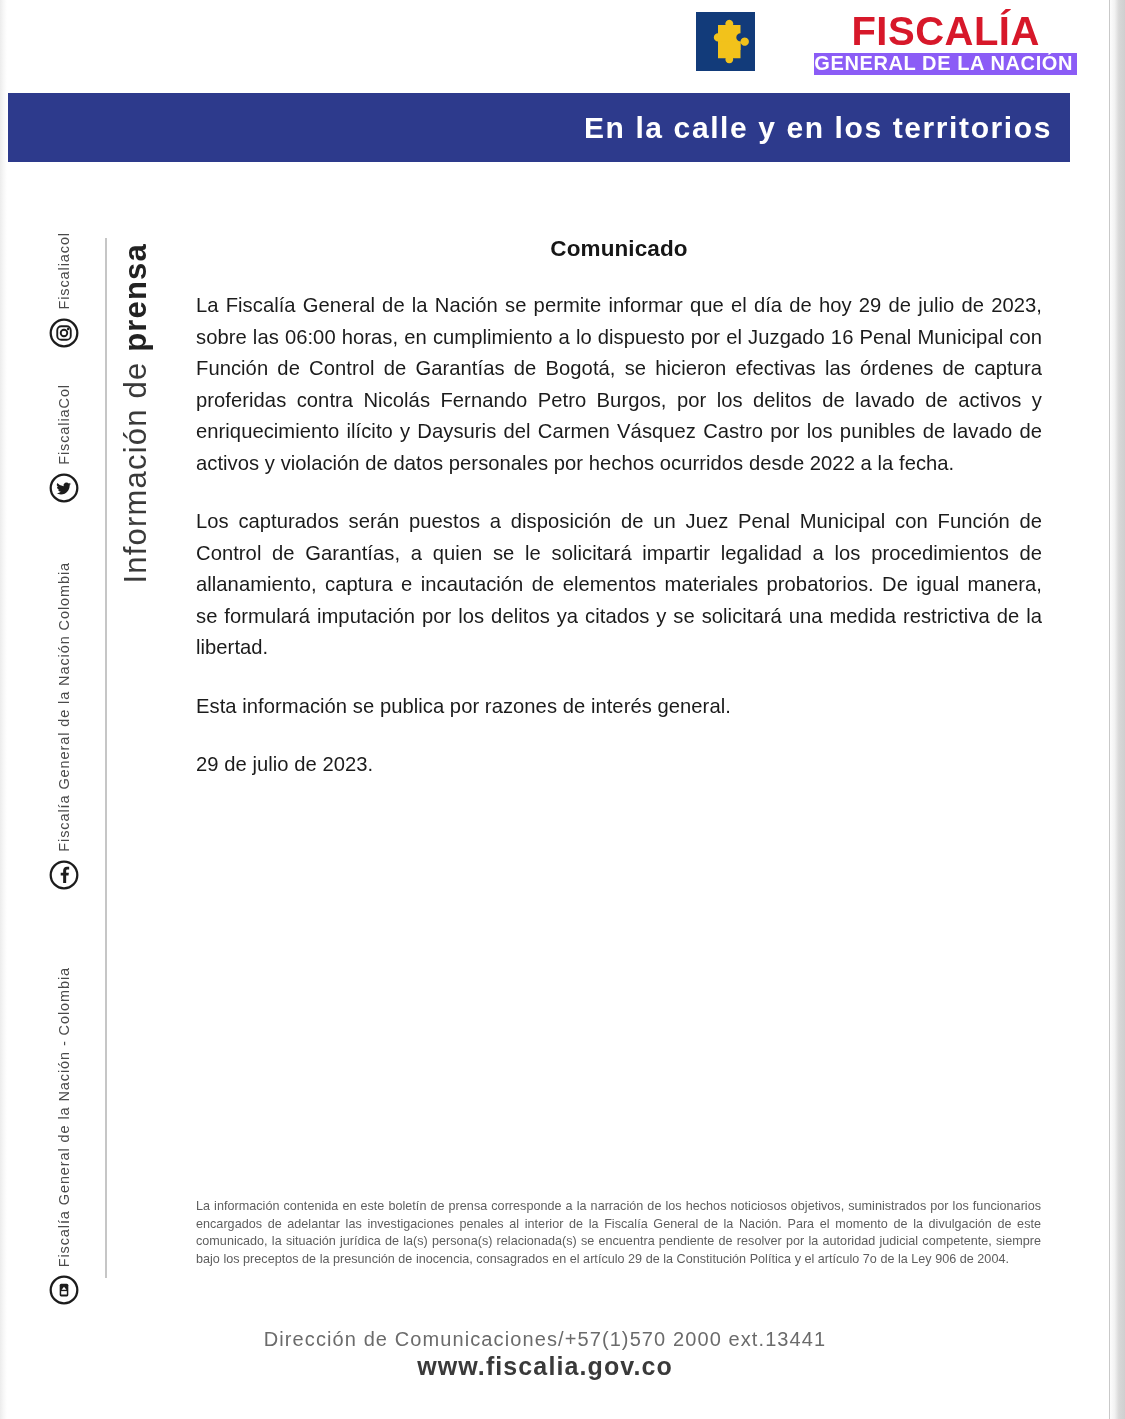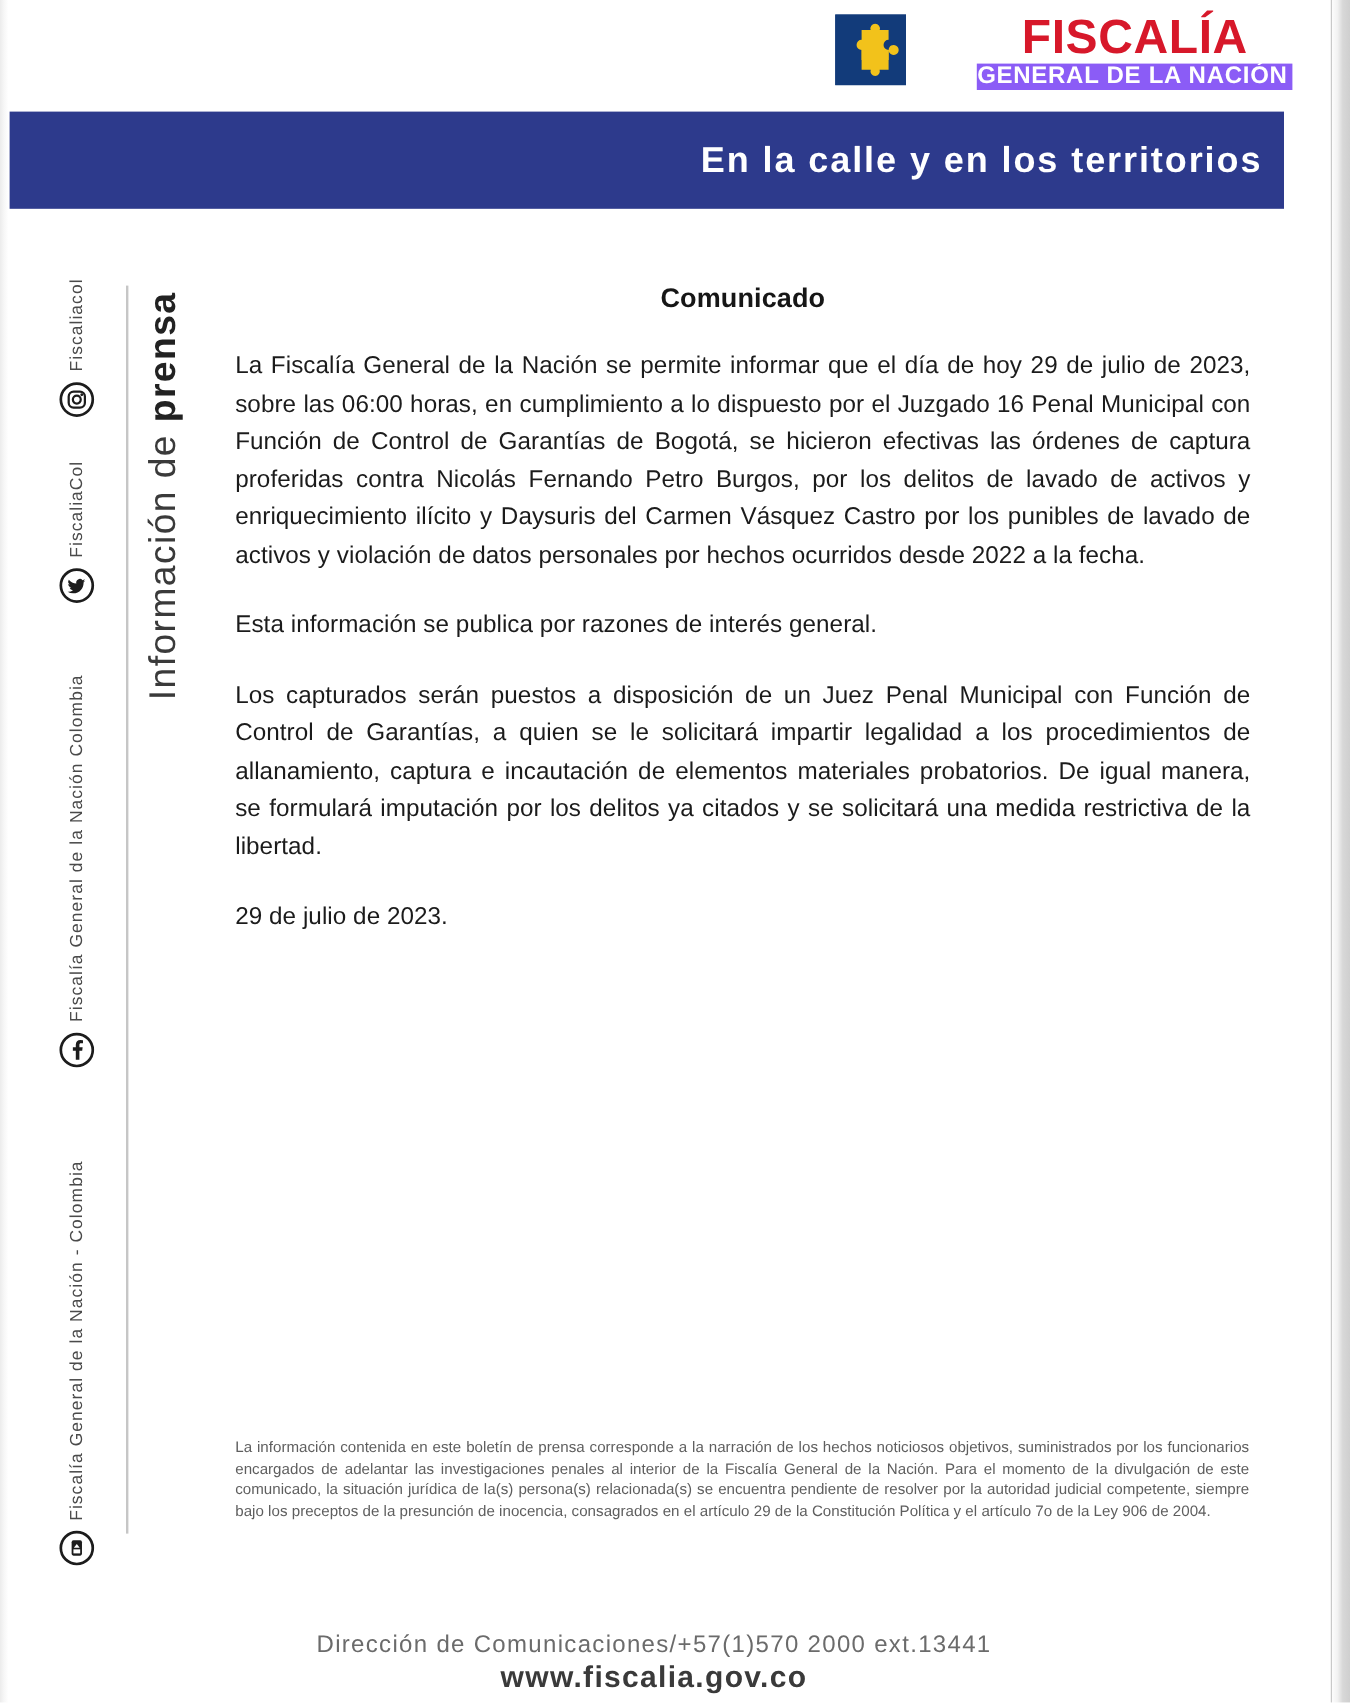--- a/index.html
+++ b/index.html
@@ -92,21 +92,21 @@
     padding: 1px 4px 2px 0;
     white-space: nowrap;
   }
 
   
   .banner {
     position: absolute;
     left: 8px;
     top: 93px;
     width: 1062px;
-    height: 81px;
+    height: 69px;
     background: #2d3a8c;
     display: flex;
     align-items: center;
     justify-content: flex-end;
   }
   .banner-title {
     color: #ffffff;
     font-weight: bold;
     font-size: 30px;
     letter-spacing: 1.6px;
@@ -211,21 +211,20 @@
   }
 
   
   .footer {
     position: absolute;
     left: 0;
     top: 1328px;
     width: 1090px;
     text-align: center;
     color: #6b6b6b;
-    margin-top: 32px;
   }
   .footer-line1 {
     font-size: 20px;
     letter-spacing: 1.1px;
   }
   .footer-line2 {
     font-size: 25px;
     font-weight: bold;
     letter-spacing: 1.1px;
     color: #3a3a3a;
@@ -308,22 +307,22 @@
 
   </div>
 
   <div class="rail-divider"></div>
 
   <div class="side-heading"><span>Información de </span><b>prensa</b></div>
 
   <div class="content">
     <div class="doc-title">Comunicado</div>
     <p class="para">La Fiscalía General de la Nación se permite informar que el día de hoy 29 de julio de 2023, sobre las 06:00 horas, en cumplimiento a lo dispuesto por el Juzgado 16 Penal Municipal con Función de Control de Garantías de Bogotá, se hicieron efectivas las órdenes de captura proferidas contra Nicolás Fernando Petro Burgos, por los delitos de lavado de activos y enriquecimiento ilícito y Daysuris del Carmen Vásquez Castro por los punibles de lavado de activos y violación de datos personales por hechos ocurridos desde 2022 a la fecha.</p>
+    <p class="para">Los capturados serán puestos a disposición de un Juez Penal Municipal con Función de Control de Garantías, a quien se le solicitará impartir legalidad a los procedimientos de allanamiento, captura e incautación de elementos materiales probatorios. De igual manera, se formulará imputación por los delitos ya citados y se solicitará una medida restrictiva de la libertad.</p>
     <p class="para plain">Esta información se publica por razones de interés general.</p>
-    <p class="para">Los capturados serán puestos a disposición de un Juez Penal Municipal con Función de Control de Garantías, a quien se le solicitará impartir legalidad a los procedimientos de allanamiento, captura e incautación de elementos materiales probatorios. De igual manera, se formulará imputación por los delitos ya citados y se solicitará una medida restrictiva de la libertad.</p>
     <p class="para plain">29 de julio de 2023.</p>
   </div>
 
   <div class="disclaimer">La información contenida en este boletín de prensa corresponde a la narración de los hechos noticiosos objetivos, suministrados por los funcionarios encargados de adelantar las investigaciones penales al interior de la Fiscalía General de la Nación. Para el momento de la divulgación de este comunicado, la situación jurídica de la(s) persona(s) relacionada(s) se encuentra pendiente de resolver por la autoridad judicial competente, siempre bajo los preceptos de la presunción de inocencia, consagrados en el artículo 29 de la Constitución Política y el artículo 7o de la Ley 906 de 2004.</div>
 
   <div class="footer">
     <div class="footer-line1">Dirección de Comunicaciones/+57(1)570 2000 ext.13441</div>
     <div class="footer-line2">www.fiscalia.gov.co</div>
   </div>
 

